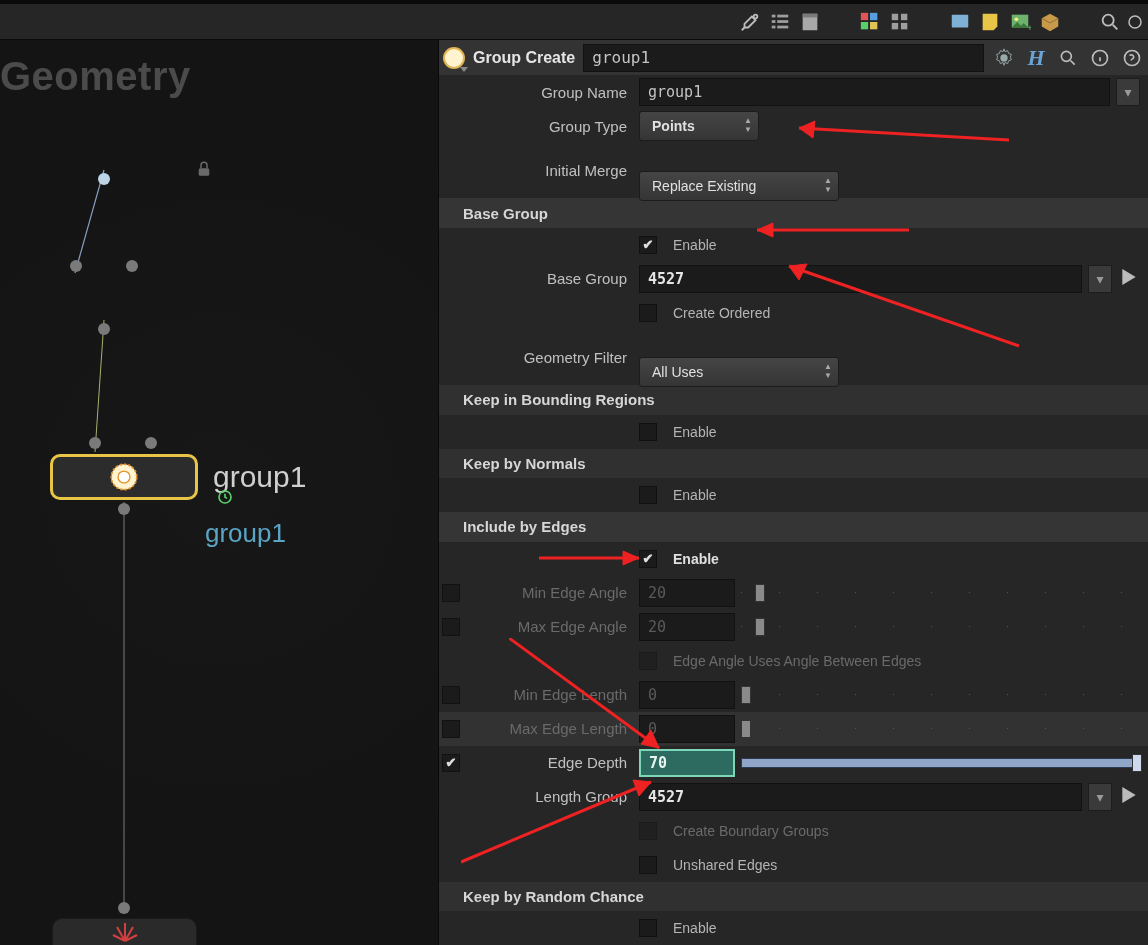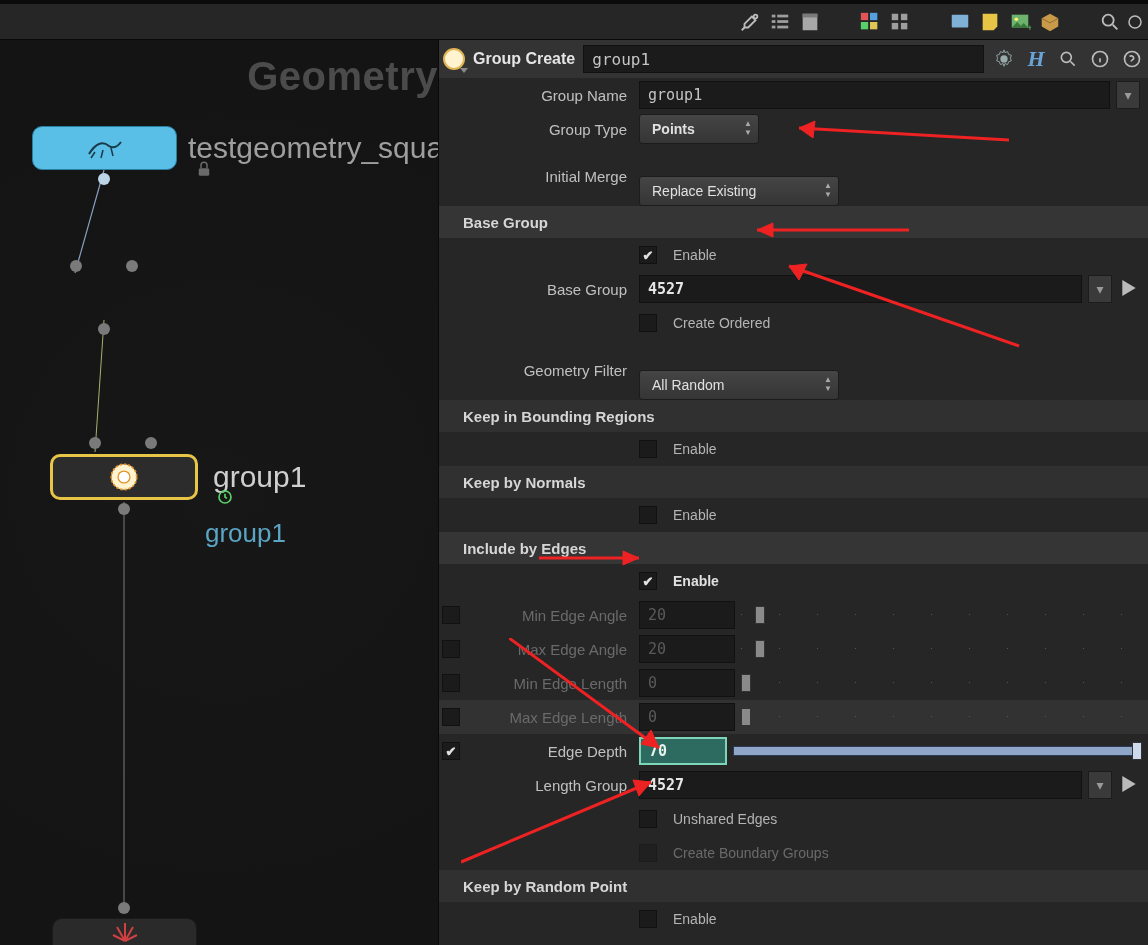--- a/index.html
+++ b/index.html
@@ -44,21 +44,21 @@
   .network {
     width: 438px;
     height: 100%;
     background: radial-gradient(circle at 50% 50%, #171717 0%, #141414 80%);
     position: relative;
     overflow: hidden;
   }
   .network-title {
     position: absolute;
     top: 14px; left: 0; width: 100%;
-    text-align: right;
+    text-align: left;
     font-size: 40px;
     color: #4b4b4b;
     font-weight: 600;
     letter-spacing: 0.5px;
   }
   .node {
     position: absolute;
     width: 145px; height: 44px;
     border-radius: 10px;
     background: #2a2a2a;
@@ -341,29 +341,20 @@
 
   <div class="network">
     <div class="network-title">Geometry</div>
 
     <svg class="line" style="left:0;top:0;width:440px;height:940px;">
       <line x1="104" y1="130" x2="75" y2="233" stroke="#88a0c0" stroke-width="1.2"></line>
       <line x1="104" y1="280" x2="95" y2="412" stroke="#a8b070" stroke-width="1"></line>
       <line x1="124" y1="462" x2="124" y2="870" stroke="#7a7a7a" stroke-width="1"></line>
     </svg>
 
-    <div class="node node1">
-      <div class="node-body">
-        <svg width="40" height="24" viewBox="0 0 40 24">
-            <path d="M4 18 Q14 2 24 10 Q30 14 36 6" stroke="#1a3a4a" stroke-width="2" fill="none"></path>
-            <path d="M10 16 L6 22 M18 14 L16 22 M26 12 L28 20" stroke="#1a3a4a" stroke-width="1.5"></path>
-          </svg>
-      </div>
-      <div class="node-label">testgeometry_squa</div>
-    </div>
     <span class="node-dot" style="left:98px; top:133px; background:#bcd4e6;"></span>
     <span class="lock-icon">
       <svg width="18" height="18" viewBox="0 0 24 24" fill="#6a6a6a">
           <rect x="5" y="11" width="14" height="10" rx="2"></rect>
           <path d="M8 11V7a4 4 0 018 0v4" fill="none" stroke="#6a6a6a" stroke-width="2"></path>
         </svg>
     </span>
 
     <span class="node-dot" style="left:70px; top:220px;"></span>
     <span class="node-dot" style="left:126px; top:220px;"></span>
@@ -481,21 +472,21 @@
       <div class="label"></div>
       <div class="control">
         <span class="chk"></span>
         <span>Create Ordered</span>
       </div>
     </div>
     <div class="row">
       <div class="label">Geometry Filter</div>
       <div class="control">
         <div class="dropdown wide dd-updown">
-          <span style="font-weight:400;">All Random</span>
+          <span style="font-weight:400;">All Uses</span>
           <span class="updown">▲<br>▼</span>
         </div>
       </div>
     </div>
 
     <div class="section-head alt">Keep in Bounding Regions</div>
     <div class="row">
       <div class="label"></div>
       <div class="control">
         <span class="chk"></span>
@@ -540,20 +531,27 @@
         </div>
       <div class="label dim" style="width:176px;">Max Edge Angle</div>
       <div class="control">
         <input class="txt dim" style="width: 96px;" disabled="" value="20">
         <div class="slide">
             <div class="track"></div>
             <div class="thumb" style="left:14px;"></div>
           </div>
       </div>
     </div>
+    <div class="row">
+      <div class="label"></div>
+      <div class="control">
+        <span class="chk" style="opacity:.5"></span>
+        <span class="dim-text">Edge Angle Uses Angle Between Edges</span>
+      </div>
+    </div>
 
     <div class="row child">
       <div class="prechk">
           <span class="chk"></span>
         </div>
       <div class="label dim" style="width:176px;">Min Edge Length</div>
       <div class="control">
         <input class="txt dim" style="width: 96px;" disabled="" value="0">
         <div class="slide">
             <div class="track"></div>
@@ -574,54 +572,54 @@
           </div>
       </div>
     </div>
 
     <div class="row child">
       <div class="prechk">
           <span class="chk on"></span>
         </div>
       <div class="label" style="width:176px;">Edge Depth</div>
       <div class="control">
-        <input class="txt teal" style="width: 88px;" value="70">
+        <input class="txt teal" style="width: 96px;" value="70">
         <div class="slide full">
             <div class="track"></div>
             <div class="thumb"></div>
           </div>
       </div>
     </div>
 
     <div class="row">
       <div class="label">Length Group</div>
       <div class="control">
         <input class="txt full gold" value="4527" style="">
         <span class="combo-arrow">▾</span>
         <span class="play-arrow"><svg width="14" height="16" viewBox="0 0 10 12" fill="#bbb">
               <path d="M0 0l10 6-10 6z"></path>
             </svg></span>
       </div>
     </div>
     <div class="row">
       <div class="label"></div>
       <div class="control">
+        <span class="chk" style="opacity:.5"></span>
+        <span class="dim-text">Create Boundary Groups</span>
+      </div>
+    </div>
+    <div class="row">
+      <div class="label"></div>
+      <div class="control">
         <span class="chk"></span>
         <span>Unshared Edges</span>
       </div>
     </div>
-    <div class="row">
-      <div class="label"></div>
-      <div class="control">
-        <span class="chk" style="opacity:.5"></span>
-        <span class="dim-text">Create Boundary Groups</span>
-      </div>
-    </div>
-
-    <div class="section-head alt">Keep by Random Point</div>
+
+    <div class="section-head alt">Keep by Random Chance</div>
     <div class="row">
       <div class="label"></div>
       <div class="control">
         <span class="chk"></span>
         <span>Enable</span>
       </div>
     </div>
 
   <svg class="arrow-svg" style="left:340px; top:78px; width:240px; height:30px;">
         <line x1="230" y1="22" x2="20" y2="10" stroke-width="3"></line>

